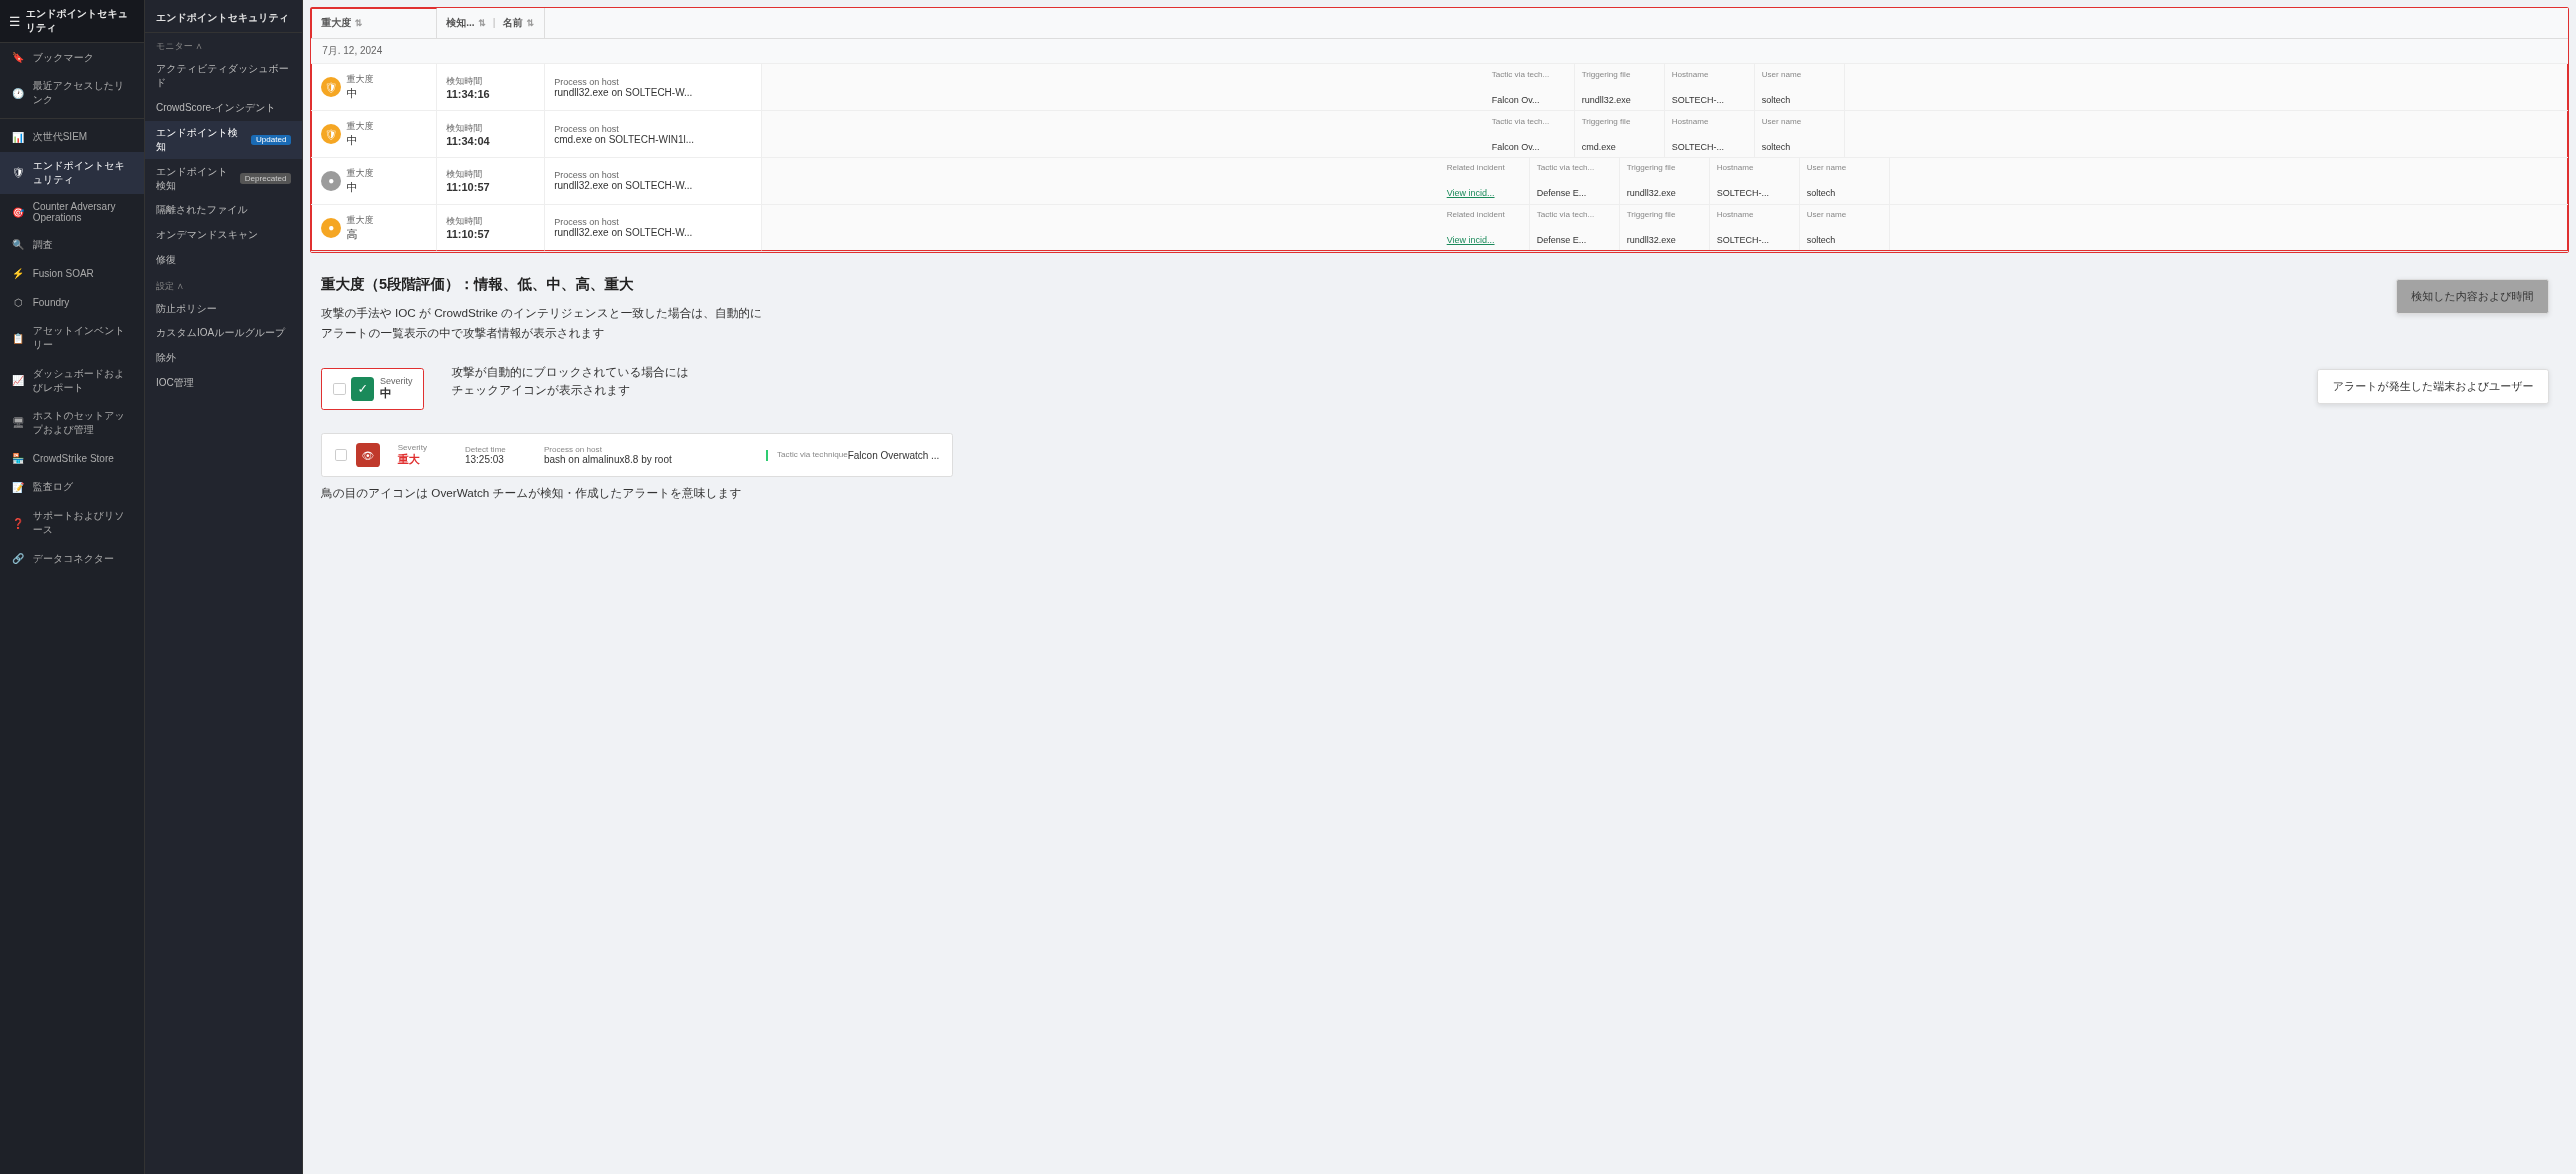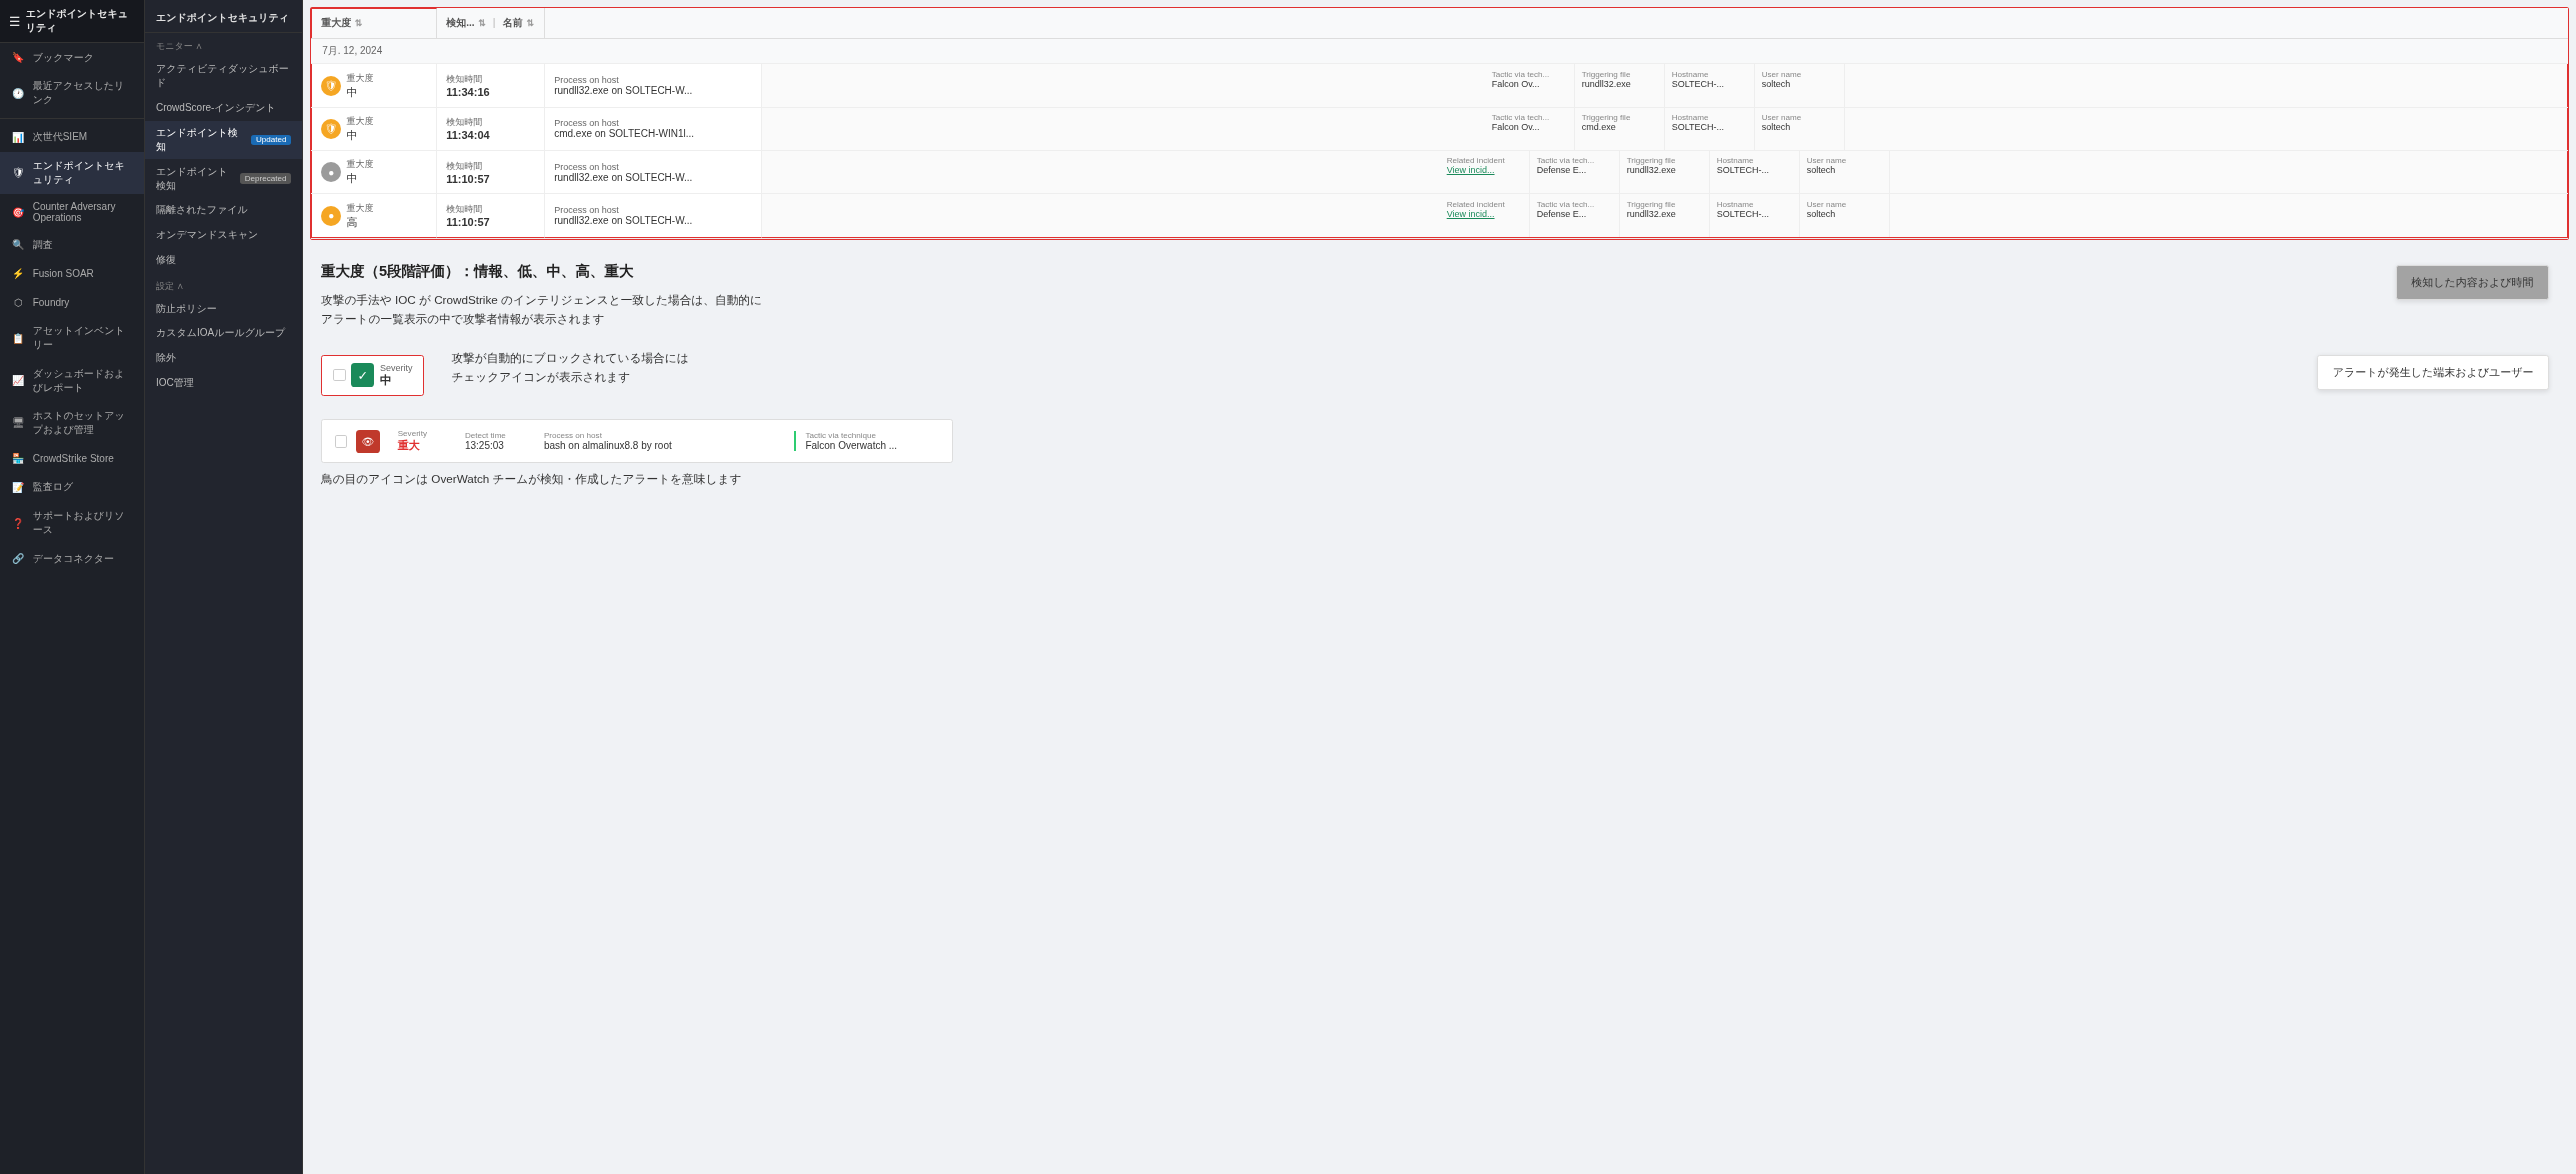--- a/index.html
+++ b/index.html
@@ -44,39 +44,39 @@
     .icon-orange { background: #f5a623; color: #fff; }
     .icon-red { background: #e03030; color: #fff; }
     .icon-yellow { background: #f0c040; color: #fff; }
 
     .detect-cell { width: 108px; flex-shrink: 0; }
     .detect-label { font-size: 9px; color: #666; }
     .detect-time { font-size: 11px; color: #333; font-weight: 700; }
 
     .process-cell { width: 217px; flex-shrink: 0; }
     .process-value { font-size: 10px; color: #333; white-space: nowrap; overflow: hidden; text-overflow: ellipsis; }
-    .attr-item { padding: 5.4px 7.2px; border-right: 0.9px solid #eee; min-width: 90px; display: flex; flex-direction: column; }
+    .attr-item { padding: 5.4px 7.2px; border-right: 0.9px solid #eee; min-width: 90px; display: flex; flex-direction: column; gap: 16px; }
     .attr-label { font-size: 8.1px; color: #888; }
     .attr-value { font-size: 9px; color: #333; white-space: nowrap; overflow: hidden; text-overflow: ellipsis; max-width: 99px; }
     .attr-link { color: #1a8a5a; font-size: 9px; cursor: pointer; text-decoration: underline; }
 
     
     .annotation-area { padding: 14.5px 18px; background: #f0f2f5; flex: 1; position: relative; }
     .annotation-title { font-size: 14.5px; font-weight: 700; color: #222; margin-bottom: 9px; }
     .annotation-text { font-size: 11.7px; color: #333; line-height: 1.7; margin-bottom: 12.6px; }
 
     .severity-demo { display: flex; align-items: center; gap: 11px; margin: 12.6px 0; }
     .check-icon { width: 23.5px; height: 23.5px; background: #1a8a5a; border-radius: 3.6px; display: flex; align-items: center; justify-content: center; color: #fff; font-size: 12.6px; }
     .demo-text { font-size: 11.7px; color: #333; line-height: 1.6; }
 
     .overwatch-demo { display: flex; align-items: center; gap: 9px; margin: 9px 0; padding: 9px 12.6px; background: #fff; border: 0.9px solid #ddd; border-radius: 2.7px; max-width: 632px; }
     .overwatch-icon { width: 23.5px; height: 23.5px; background: #c0392b; border-radius: 3.6px; display: flex; align-items: center; justify-content: center; color: #fff; font-size: 10px; }
     .overwatch-detect { display: flex; flex-direction: column; margin-right: 14.5px; }
     .overwatch-process { flex: 1; display: flex; flex-direction: column; }
-    .overwatch-tactic { display: flex; flex-direction: column; min-width: 145px; border-left: 2.7px solid #2ecc71; padding-left: 9px; }
+    .overwatch-tactic { display: flex; flex-direction: row; min-width: 145px; border-left: 2.7px solid #2ecc71; padding-left: 9px; }
 
     .callout-box { position: absolute; right: 27px; top: 18px; background: #a3a3a3; border: 0.9px solid #ddd; border-radius: 2.7px; padding: 9px 14.5px; font-size: 11px; color: #333; text-align: center; white-space: nowrap; box-shadow: 0 1.8px 5.4px rgba(0,0,0,0.1); }
     .callout-box2 { position: absolute; right: 27px; top: 108px; background: #fff; border: 0.9px solid #ddd; border-radius: 2.7px; padding: 9px 14.5px; font-size: 11px; color: #333; text-align: center; white-space: nowrap; box-shadow: 0 1.8px 5.4px rgba(0,0,0,0.1); }
 
     
     .cb { width: 12.6px; height: 12.6px; border: 0.9px solid #ccc; border-radius: 1.8px; flex-shrink: 0; }
   </style>
 </head>
 <body>
 

